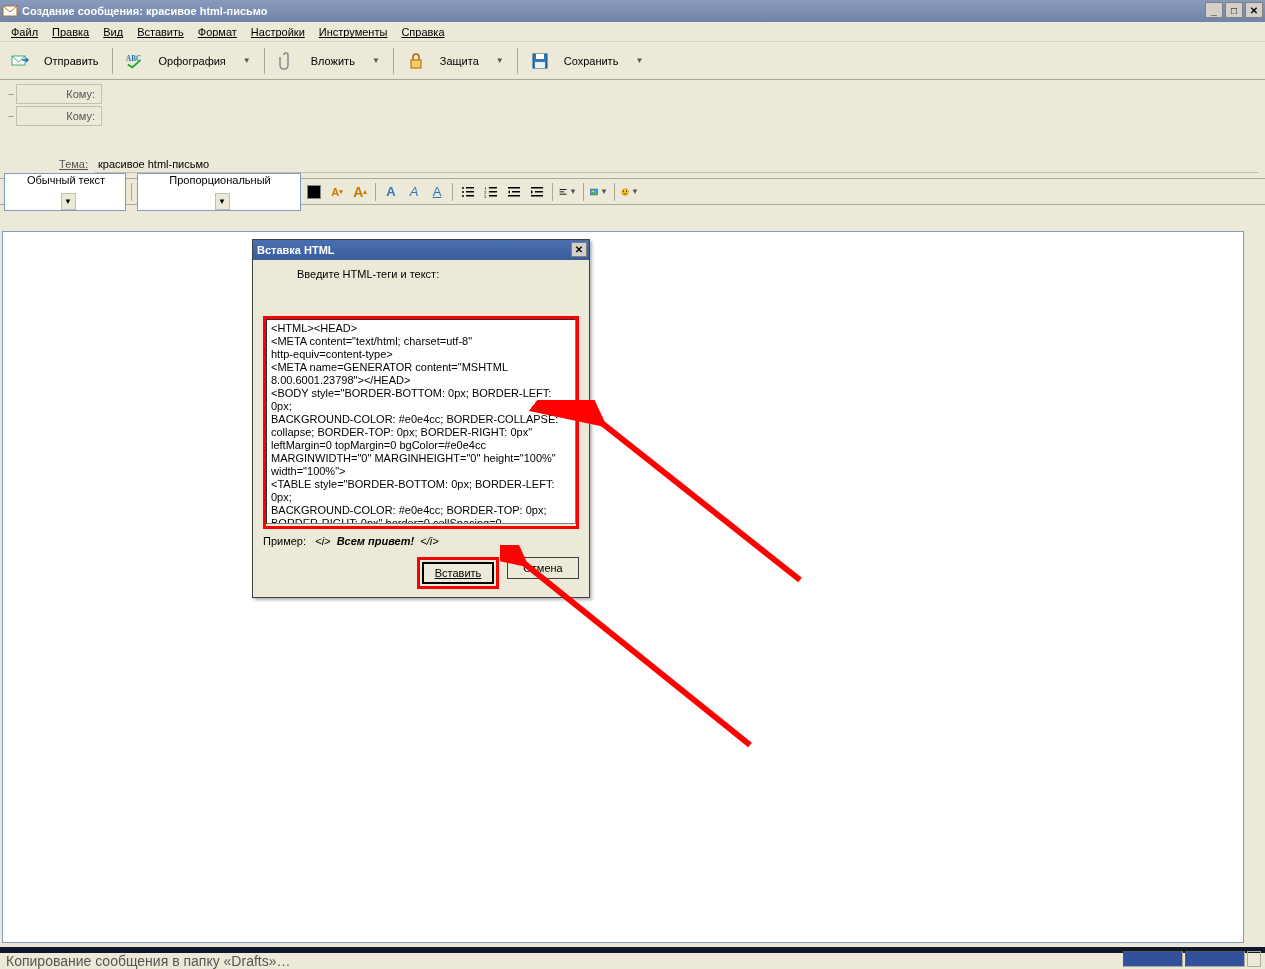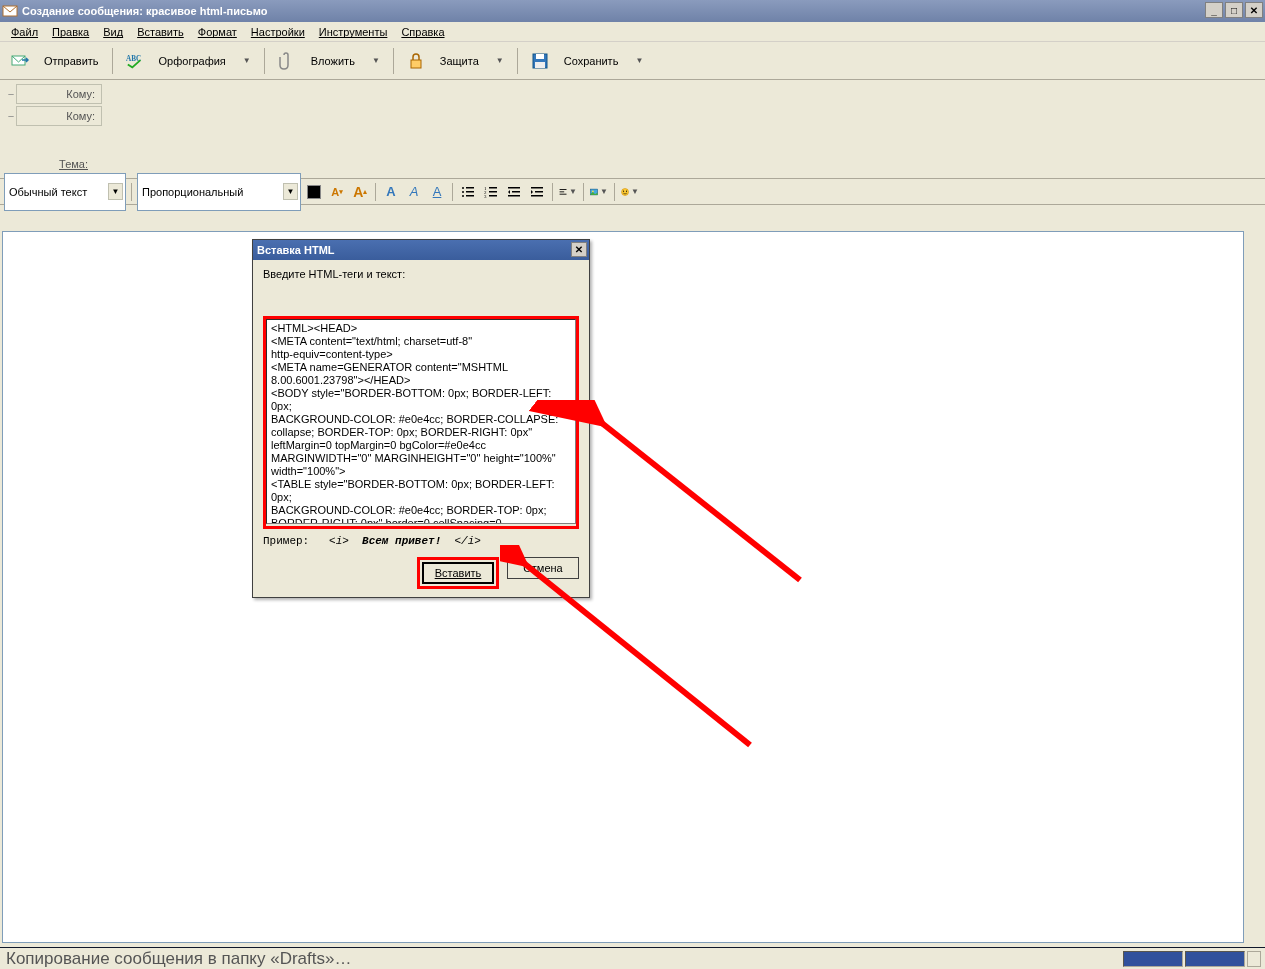--- a/index.html
+++ b/index.html
@@ -35,45 +35,45 @@
 .hinput { width:100%; height:18px; border:1px solid #7f9db9; padding:1px 3px; font-family:inherit; font-size:11px; background:#fff; }
 .hinput.ro { border:1px solid transparent; background:transparent; }
 .addr { color:#c00000; text-decoration: underline; }
 .sep-gap { height:26px; }
 .from-val { color:#333; padding-left:4px; }
 .from-grey { color:#999; font-style:italic; }
 .from-dd { float:right; width:16px; text-align:center; color:#555; }
 
 
 .fmtbar { height:26px; background:#ece9d8; border-bottom:1px solid #aca899; display:flex; align-items:center; padding:1px 4px; gap:3px; }
-.combo { height:38px; border:1px solid #7f9db9; background:#fff; display:flex; align-items:center; padding:0 2px 0 4px; font-size:11px; }
+.combo { height:38px; border:1px solid #7f9db9; background:#fff; display:flex; align-items:center; padding:0 2px 0 4px; font-size:11px;flex-direction:column; }
 .combo .dd { width:15px;height:17px;background:#ece9d8;border:1px solid #c0c0b0;display:flex;align-items:center;justify-content:center;font-size:8px;margin-left:4px; }
 .fmticon { width:20px; height:20px; display:flex;align-items:center;justify-content:center; font-size:13px; border:1px solid transparent; }
 .swatch { width:14px;height:14px; border:1px solid #888; }
 .fsep { width:1px; height:18px; background:#aca899; margin:0 2px; }
 
 
 .bodyarea { position:absolute; top:231px; left:2px; right:21px; bottom:26px; background:#fff; border:1px solid #7f9db9; }
 .rightgutter { position:absolute; top:231px; right:2px; width:17px; bottom:26px; background:#ece9d8; }
 
 
-.statusbar { position:absolute; left:0; right:0; bottom:0; height:22px; background:#ece9d8; border-top:1px solid #0f172a; display:flex; align-items:center; padding:0 6px; font-size:17px; color:#555; }
+.statusbar { position:absolute; left:0; right:0; bottom:0; height:22px; background:#ece9d8; border-top:6px solid #0f172a; display:flex; align-items:center; padding:0 6px; font-size:14px; color:#555; }
 .status-cells { position:absolute; right:4px; bottom:2px; display:flex; gap:2px; }
 .status-cell { width:60px; height:16px; border:1px inset #aca899; background:#31519c; }
 .status-cell.short { width:14px; background:transparent; border:1px solid #aca899; }
 
 
 .dialog { position:absolute; left:252px; top:239px; width:338px; background:#ece9d8; border:1px solid #404040; box-shadow:2px 2px 3px rgba(0,0,0,.3); }
 .dlg-title { height:20px; background: linear-gradient(#4a6fb0,#3a5d9c); color:#fff; display:flex; align-items:center; padding:0 4px; font-weight:bold; font-size:11px; position:relative; }
 .dlg-close { position:absolute; right:2px; top:2px; width:16px;height:15px;background:#d4d0c8;border:1px solid #808080;display:flex;align-items:center;justify-content:center;font-size:10px;font-weight:bold;color:#000; }
 .dlg-body { padding:8px 10px; }
-.dlg-label { font-size:11px; margin-bottom:4px; display:block; }
+.dlg-label { font-size:11px; margin-bottom:4px; display:block;margin-left:34px; }
 .dlg-ta-wrap { border:3px solid #ff0000; padding:0;margin-top:36px; }
 .dlg-ta { width:100%; height:205px; border:1px inset #808080; background:#fff; font-family: Tahoma, sans-serif; font-size:11px; padding:2px 14px 2px 4px; resize:none; line-height:13px; overflow-y:scroll; white-space:pre-wrap; }
-.dlg-example { margin-top:6px; font-size:11px;font-family:Liberation Mono, monospace; }
+.dlg-example { margin-top:6px; font-size:11px; }
 .dlg-example .ex-it { font-style:italic; font-weight:bold; }
 .dlg-buttons { display:flex; justify-content:flex-end; gap:8px; margin-top:10px; }
 .dlg-btn { width:72px; height:22px; border:1px solid #404040; background:#ece9d8; font-family:inherit; font-size:11px; display:flex;align-items:center;justify-content:center; }
 .hlwrap { border:3px solid #ff0000; padding:2px; display:inline-block; }
 
 
 .arrow1 { position:absolute; left:500px; top:400px; pointer-events:none; }
 .arrow2 { position:absolute; left:500px; top:545px; pointer-events:none; }
 
 svg text { font-family: Tahoma; }
@@ -175,20 +175,21 @@
     <div style="width:10px;display:flex;align-items:center;justify-content:center;color:#888;">−</div>
     <div class="hlabel hlabel-btn">
         <span>Кому:</span>
       </div>
   </div>
   <div class="sep-gap"></div>
   <div class="hrow">
     <div class="hlabel">
         <span style="text-decoration:underline">Тема:</span>
       </div>
+    <div class="hvalue"><input class="hinput" style="background: rgb(236, 233, 216); border-width: 1px; border-style: solid; border-color: transparent transparent rgb(192, 192, 176); border-image: initial;" value="красивое html-письмо"></div>
   </div>
 </div>
 
 <div class="fmtbar">
   <div class="combo" style="width:122px">
       <span>Обычный текст</span>
       <span style="flex:1"></span>
       <span class="dd">▼</span>
     </div>
   <div class="fsep"></div>

